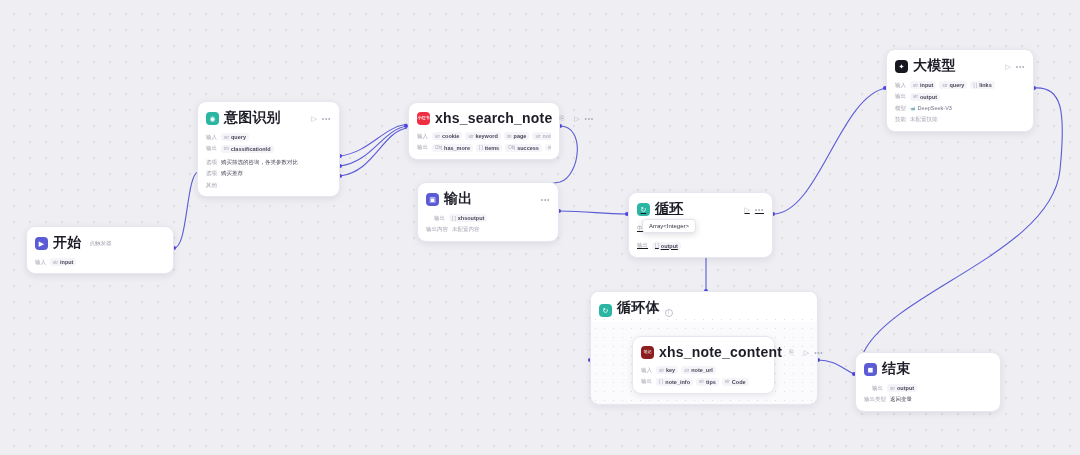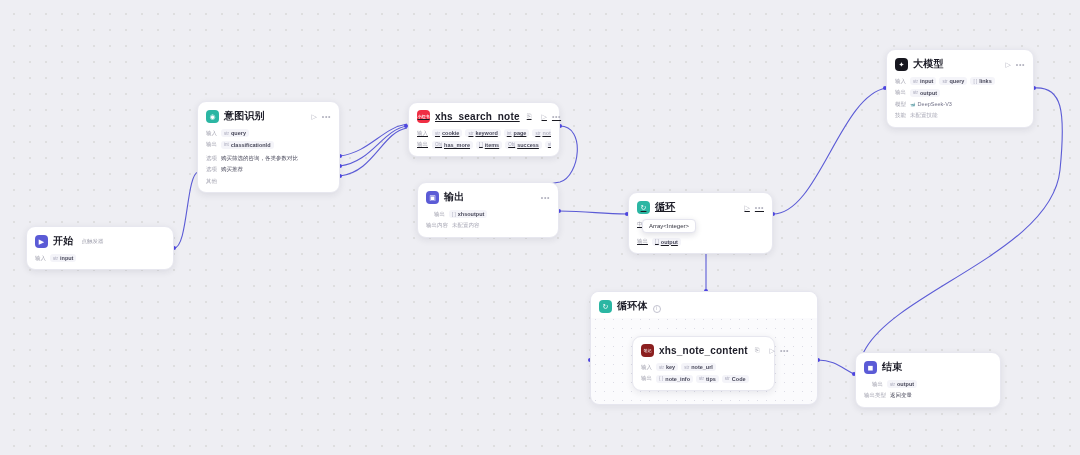--- a/index.html
+++ b/index.html
@@ -23,21 +23,21 @@
     position:absolute;background:#ffffff;border:1px solid #e7e7ef;
     border-radius:9px;box-shadow:0 2px 7px rgba(30,30,60,.09);
     box-sizing:border-box;padding:7px 8px 7px 8px;
   }
   .nhead{display:flex;align-items:center;gap:5px;}
   .nicon{
     width:13px;height:13px;border-radius:4px;flex:0 0 auto;
     display:flex;align-items:center;justify-content:center;
     color:#fff;font-size:7px;line-height:1;
   }
-  .ntitle{font-size:10px;font-weight:700;letter-spacing:.2px;color:#1d1d28;white-space:nowrap;}
+  .ntitle{font-size:14px;font-weight:700;letter-spacing:.2px;color:#1d1d28;white-space:nowrap;}
   .nsub{font-size:5.5px;color:#9a9aa8;margin-left:3px;white-space:nowrap;}
   .nflag{font-size:6px;color:#9a9aa8;margin-left:2px;}
   .nspacer{flex:1 1 auto;}
   .nbtn{font-size:7px;color:#b2b2bf;line-height:1;}
   .nbtn.dots{letter-spacing:.6px;}
 
   .nrows{margin-top:6px;display:flex;flex-direction:column;gap:3.5px;}
   .nrow{display:flex;align-items:center;gap:4px;min-height:8px;}
   .rlabel{font-size:5.5px;color:#a0a0ae;flex:0 0 auto;white-space:nowrap;}
   .chips{display:flex;align-items:center;gap:3px;flex-wrap:nowrap;overflow:hidden;}
@@ -48,21 +48,21 @@
   }
   .chip .ty{font-size:4.5px;color:#a7a7ba;font-weight:400;}
   .chip.muted{color:#b6b6c4;}
   .chip.plain{background:transparent;padding:1px 0;color:#74748a;font-weight:400;}
   .rtext{font-size:5.5px;color:#4a4a5c;white-space:nowrap;}
   .rtext.dim{color:#a6a6b4;}
 
   
   #n-start{left:26px;top:226px;width:148px;}
   #n-intent{left:197px;top:101px;width:143px;}
-  #n-search{left:408px;top:102px;width:152px;text-decoration:underline;}
+  #n-search{left:408px;top:102px;width:152px;}
   #n-output{left:417px;top:182px;width:142px;}
   #n-loop{left:628px;top:192px;width:145px;text-decoration:underline;}
   #n-llm{left:886px;top:49px;width:148px;}
   #n-end{left:855px;top:352px;width:146px;}
   #n-notecontent{left:632px;top:336px;width:143px;text-align:right;}
 
   
   #loopbody{
     position:absolute;left:590px;top:291px;width:228px;height:114px;
     background:#fbfbfd;border:1px solid #e6e6ef;border-radius:9px;

